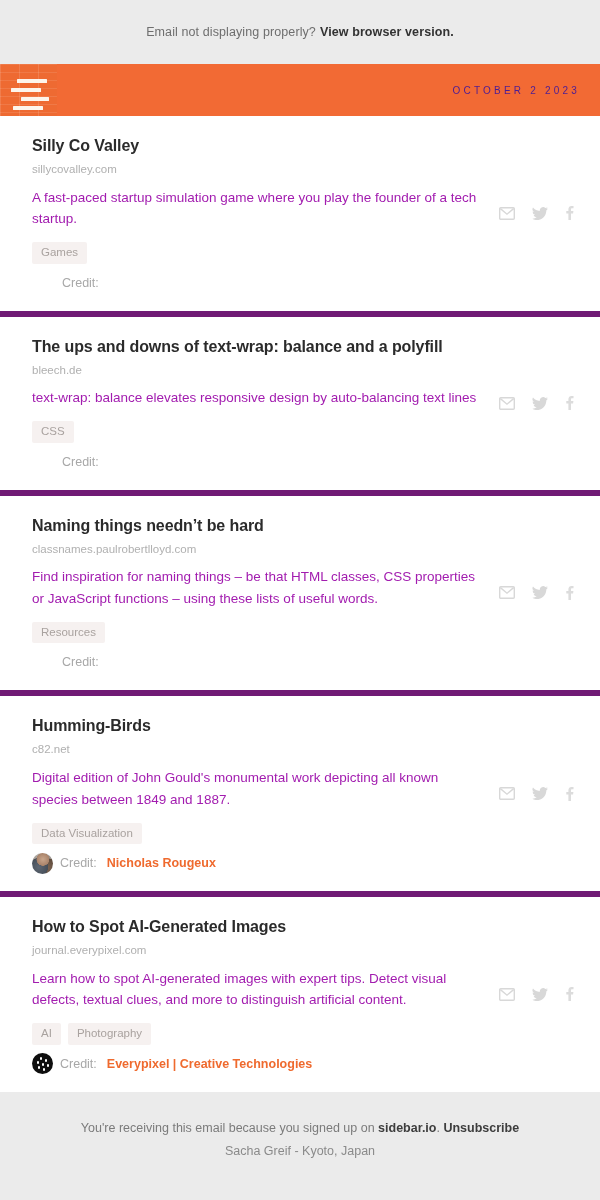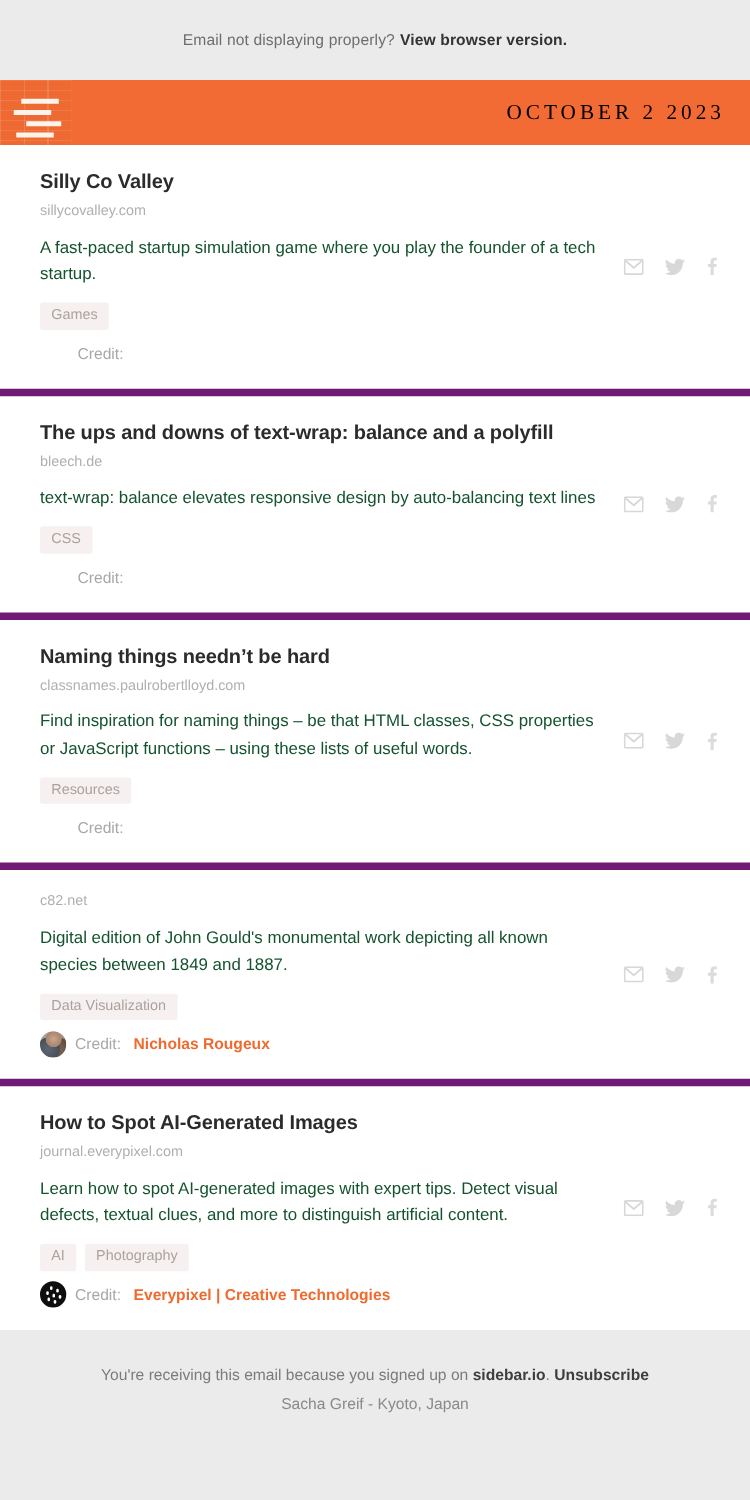--- a/index.html
+++ b/index.html
@@ -61,26 +61,25 @@
     position: absolute;
     height: 4.2px;
     background: #fdf5ec;
     border-radius: 0.5px;
   }
   .masthead-date {
     position: absolute;
     right: 20px;
     top: 50%;
     transform: translateY(-50%);
-    color: #000000;
-    font-size: 17px;
+    color: #4c1d95;
+    font-size: 10px;
     letter-spacing: 3.2px;
     font-weight: 500;
     white-space: nowrap;
-    font-family: Liberation Serif, serif;
   }
 
   
   .content {
     background: #ffffff;
   }
   .article {
     padding: 20px 32px 17px 32px;
     border-bottom: 6px solid #701a75;
     position: relative;
@@ -96,21 +95,21 @@
     letter-spacing: -0.1px;
   }
   .art-domain {
     font-size: 11.5px;
     color: #b0b0b0;
     margin: 0 0 11px 0;
     line-height: 1;
   }
   .art-desc {
     font-size: 13.5px;
-    color: #14532d;
+    color: #a21caf;
     line-height: 1.62;
     margin: 0 0 12px 0;
     max-width: 455px;
   }
 
   .tag-row {
     display: flex;
     gap: 7px;
     margin: 0 0 8px 0;
     flex-wrap: wrap;
@@ -315,20 +314,21 @@
       </a>
       <a href="#">
         <svg width="9" height="14" viewBox="0 0 9 14">
           <path d="M6 14V7.6h2.1l.3-2.5H6V3.5c0-.7.2-1.2 1.2-1.2h1.3V0C8.3 0 7.5 0 6.6 0 4.7 0 3.4 1.2 3.4 3.3v1.8H1.3v2.5h2.1V14H6z" fill="#dcdcdc"></path>
         </svg>
       </a>
     </div>
   </div>
 
   <div class="article">
+    <h2 class="art-title">Humming-Birds</h2>
     <div class="art-domain">c82.net</div>
     <p class="art-desc">Digital edition of John Gould's monumental work depicting all known species between 1849 and 1887.</p>
     <div class="tag-row">
       <span class="tag">Data Visualization</span>
     </div>
     <div class="credit-row">
       <span class="avatar avatar-photo"></span>
       <span class="credit-label">Credit:</span>
       <a class="credit-link" href="#">Nicholas Rougeux</a>
     </div>

